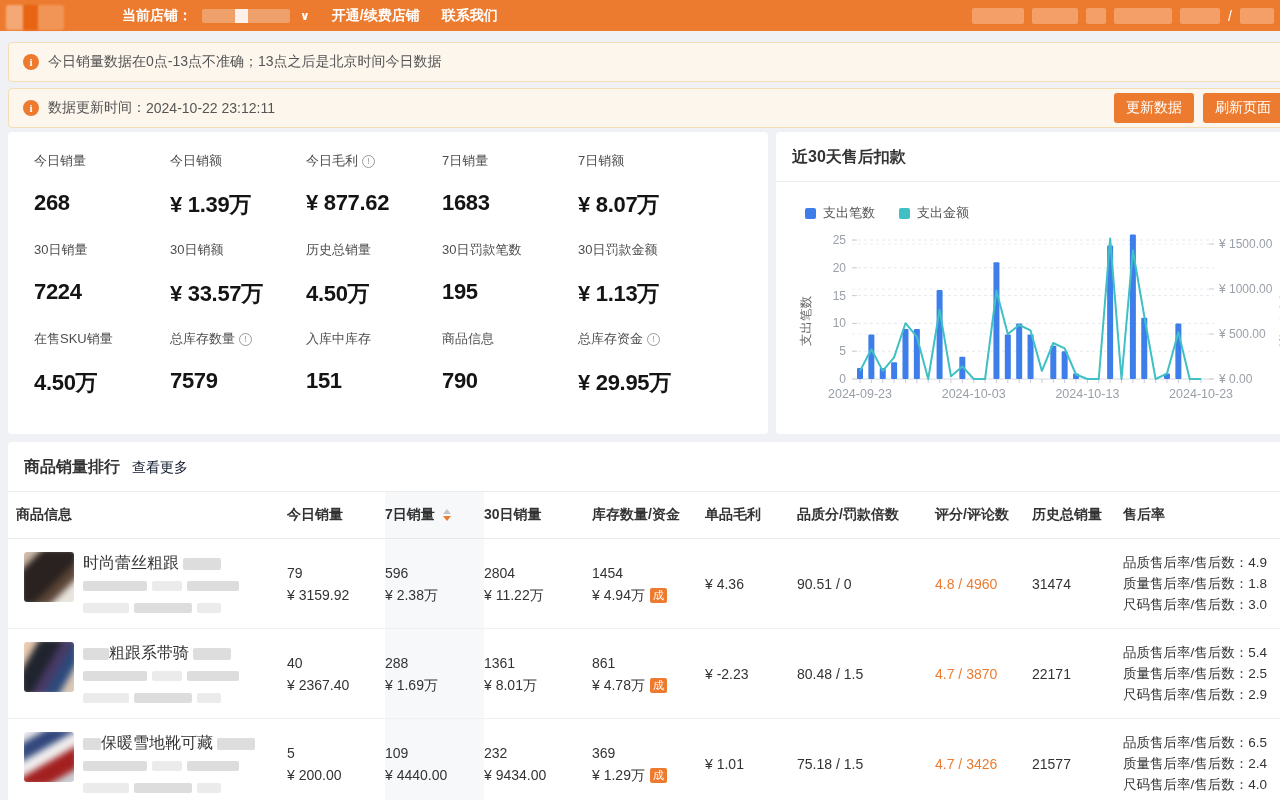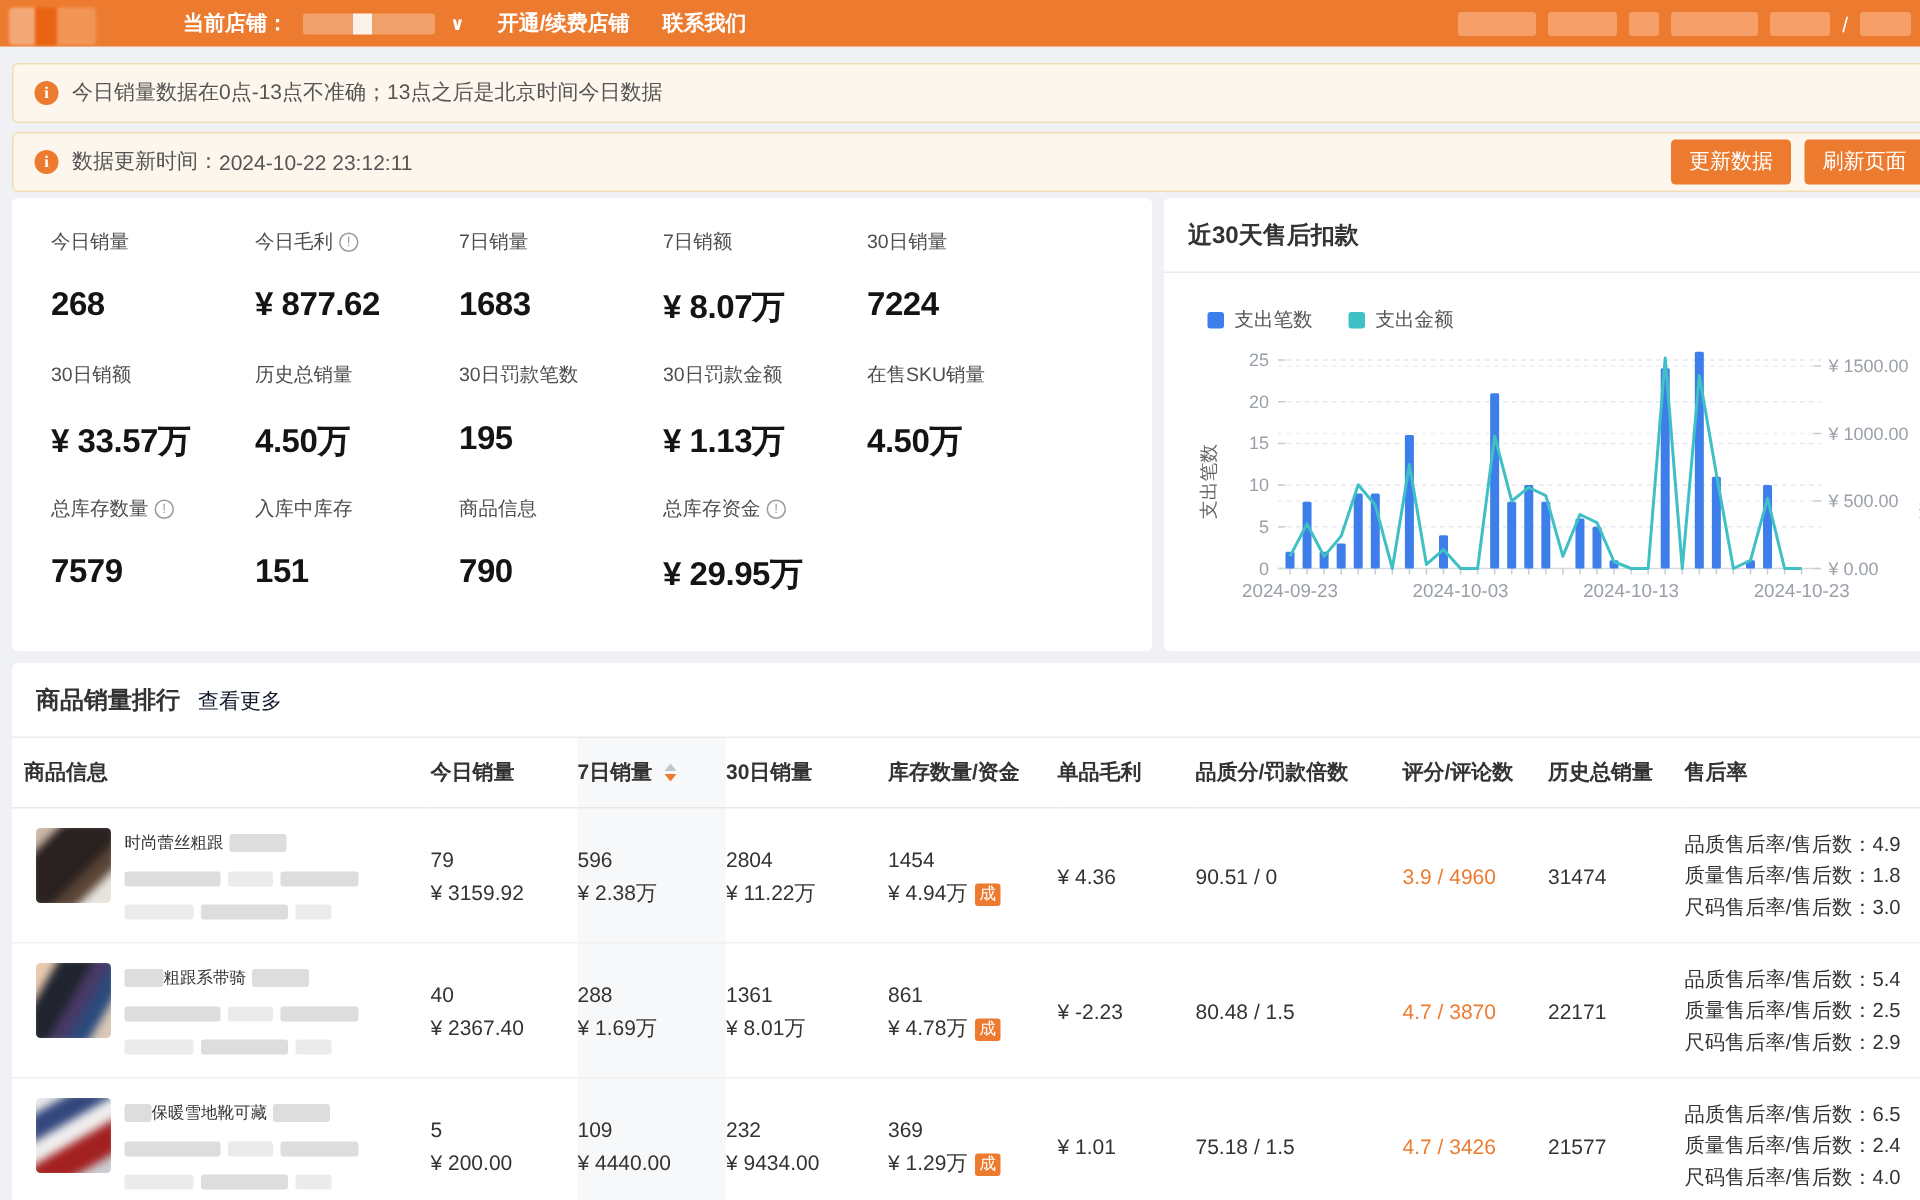--- a/index.html
+++ b/index.html
@@ -73,21 +73,21 @@
     border-radius:2px; margin-left:5px; vertical-align:1px; }
   .rating { color:#ed7b2f; }
   .after-lines div { line-height:21px; font-size:13.5px; white-space:nowrap; }
   .prod-cell { display:flex; gap:9px; align-items:flex-start; }
   .prod-img { width:50px; height:50px; border-radius:3px; flex:none; overflow:hidden; position:relative; }
   .prod-img i { position:absolute; inset:-4px; display:block; filter:blur(3px); }
   .img-0 i { background:linear-gradient(135deg,#cbb9a8 0 20%,#2a2220 20% 60%,#5a4436 60% 75%,#e8e4de 75% 100%); }
   .img-1 i { background:linear-gradient(120deg,#e8cab0 0 22%,#20242e 22% 48%,#473a66 48% 62%,#2c4a7c 62% 78%,#d8c7b4 78% 100%); }
   .img-2 i { background:linear-gradient(150deg,#e9e9ea 0 18%,#32477c 18% 38%,#f0eeee 38% 55%,#a32020 55% 80%,#c9cdd2 80% 100%); }
   .prod-text { padding-top:2px; min-width:0; }
-  .prod-title { font-size:11px; color:#333; line-height:17px; white-space:nowrap; }
+  .prod-title { font-size:16px; color:#333; line-height:17px; white-space:nowrap; }
   .prod-sub { margin-top:6px; line-height:16px; }
   .prod-sub .blur { height:10px; }
 </style>
 </head>
 <body>
 
 <div class="topbar">
   <div class="logo-blur"></div>
   <span class="shop-label">当前店铺：</span>
   <span class="shop-blur"></span>
@@ -120,20 +120,26 @@
 </div>
 
 <div class="main-row">
   <div class="card stats-card">
     <div class="stats-grid" id="statsGrid">
         <div class="stat-item">
           <div class="stat-label">
             <span>今日销量</span>
           </div>
           <div class="stat-value">268</div>
+        </div>
+        <div class="stat-item">
+          <div class="stat-label">
+            <span>今日销额</span>
+          </div>
+          <div class="stat-value">¥ 1.39万</div>
         </div>
         <div class="stat-item">
           <div class="stat-label">
             <span>今日毛利</span>
             <span class="i-icon">!</span>
           </div>
           <div class="stat-value">¥ 877.62</div>
         </div>
         <div class="stat-item">
           <div class="stat-label">
@@ -384,21 +390,21 @@
             </div>
           </td>
           <td>
             <div class="two-line">
               <div>1454</div>
               <div><span>¥ 4.94万</span><span class="badge-cheng">成</span></div>
             </div>
           </td>
           <td><span>¥ 4.36</span></td>
           <td><span>90.51 / 0</span></td>
-          <td><span class="rating">3.9 / 4960</span></td>
+          <td><span class="rating">4.8 / 4960</span></td>
           <td><span>31474</span></td>
           <td>
             <div class="after-lines">
               <div>品质售后率/售后数：4.9</div>
               <div>质量售后率/售后数：1.8</div>
               <div>尺码售后率/售后数：3.0</div>
             </div>
           </td>
         </tr>
         <tr class="prow">

